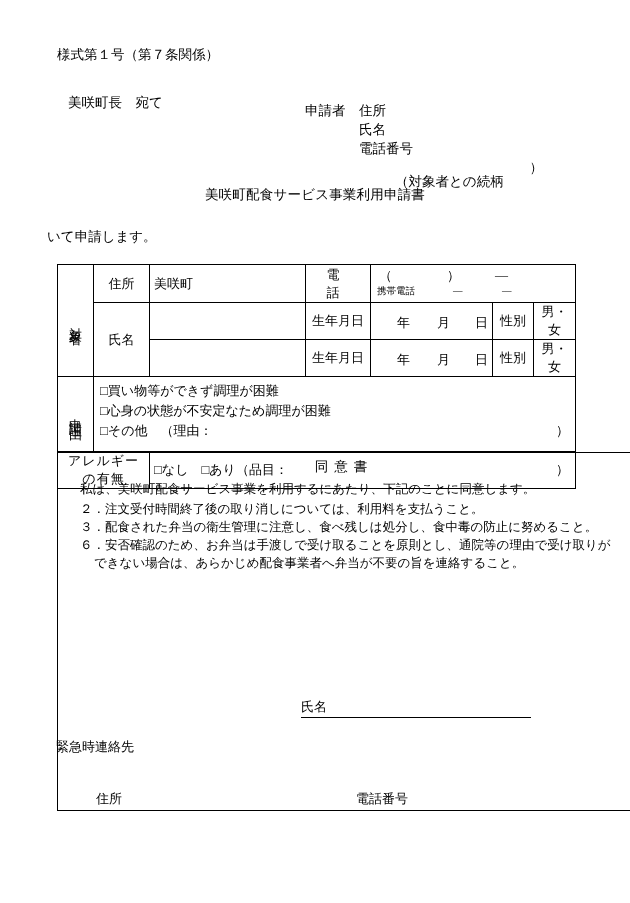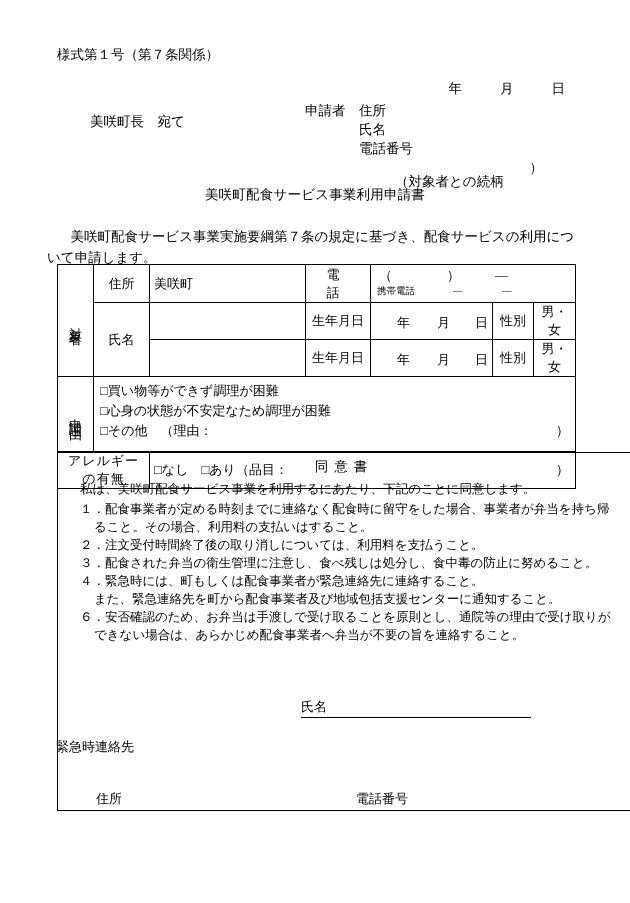--- a/index.html
+++ b/index.html
@@ -19,21 +19,21 @@
     overflow: hidden;
   }
   .abs { position: absolute; }
   .t { font-size: 13.5px; line-height: 1.0; white-space: pre; }
   .t-xs { font-size: 9.5px; line-height: 1.0; white-space: pre; }
 
   
   #form-no   { left: 57px;  top: 48px;  }
   #date-line { left: 435px; top: 68px;  }
   #date-line span { display: inline-block; }
-  #addressee { left: 90px;  top: 96px; margin-top: 19px;  }
+  #addressee { left: 68px;  top: 96px;  }
 
   #applicant-block { left: 305px; top: 104px; }
   #applicant-block .row { height: 19px; }
   #applicant-label { position: absolute; left: 0; top: 0; }
   #applicant-fields { margin-left: 54px; }
 
   #doc-title {
     left: 0; top: 186px; width: 630px;
     text-align: center; font-size: 13.5px; letter-spacing: 0.2px;
   }
@@ -122,43 +122,39 @@
   }
   #emergency-addr .tel { position: absolute; left: 260px; top: 0; }
 </style>
 </head>
 <body>
 
 <div id="page">
 
   <div class="abs t" id="form-no">様式第１号（第７条関係）</div>
 
-  <div class="abs t" id="date-line">
-    <span>年</span><span style="width:38px;display:inline-block"></span><span>月</span><span style="width:38px;display:inline-block"></span><span>日</span>
-  </div>
 
   <div class="abs t" id="addressee">美咲町長　宛て</div>
 
   <div class="abs" id="applicant-block">
     <div class="t" id="applicant-label">申請者</div>
     <div id="applicant-fields">
       <div class="t row">住所</div>
       <div class="t row">氏名</div>
       <div class="t row">電話番号</div>
       <div class="t row" style="margin-left:9px;position:relative;width:175px">
         <span>（対象者との続柄</span>
         <span style="position:absolute;right:0;top:0">）</span>
       </div>
     </div>
   </div>
 
   <div class="abs" id="doc-title">美咲町配食サービス事業利用申請書</div>
 
   <div class="abs" id="intro">
-    <div>　美咲町配食サービス事業実施要綱第７条の規定に基づき、配食サービスの利用につ</div>
     <div class="l2">いて申請します。</div>
   </div>
 
   <table class="abs" id="main-table">
     <colgroup>
       <col style="width:36px">
       <col style="width:56px">
       <col style="width:156px">
       <col style="width:65px">
       <col style="width:122px">
@@ -252,32 +248,24 @@
   <div class="abs" id="consent-box">
 
     <div id="consent-title">
       <span>同意書</span>
     </div>
 
     <div id="consent-lead">私は、美咲町配食サービス事業を利用するにあたり、下記のことに同意します。</div>
 
     <div id="consent-items">
       <div class="item">
-        <span class="num">１．</span><span>配食事業者が定める時刻までに連絡なく配食時に留守をした場合、事業者が弁当を持ち帰</span>
-        <span class="cont">ること。その場合、利用料の支払いはすること。</span>
-      </div>
-      <div class="item">
         <span class="num">２．</span><span>注文受付時間終了後の取り消しについては、利用料を支払うこと。</span>
       </div>
       <div class="item">
         <span class="num">３．</span><span>配食された弁当の衛生管理に注意し、食べ残しは処分し、食中毒の防止に努めること。</span>
-      </div>
-      <div class="item">
-        <span class="num">４．</span><span>緊急時には、町もしくは配食事業者が緊急連絡先に連絡すること。</span>
-        <span class="cont">また、緊急連絡先を町から配食事業者及び地域包括支援センターに通知すること。</span>
       </div>
       <div class="item">
         <span class="num">６．</span><span>安否確認のため、お弁当は手渡しで受け取ることを原則とし、通院等の理由で受け取りが</span>
         <span class="cont">できない場合は、あらかじめ配食事業者へ弁当が不要の旨を連絡すること。</span>
       </div>
     </div>
 
     <div id="sig-name">
       <span>氏名</span>
     </div>

